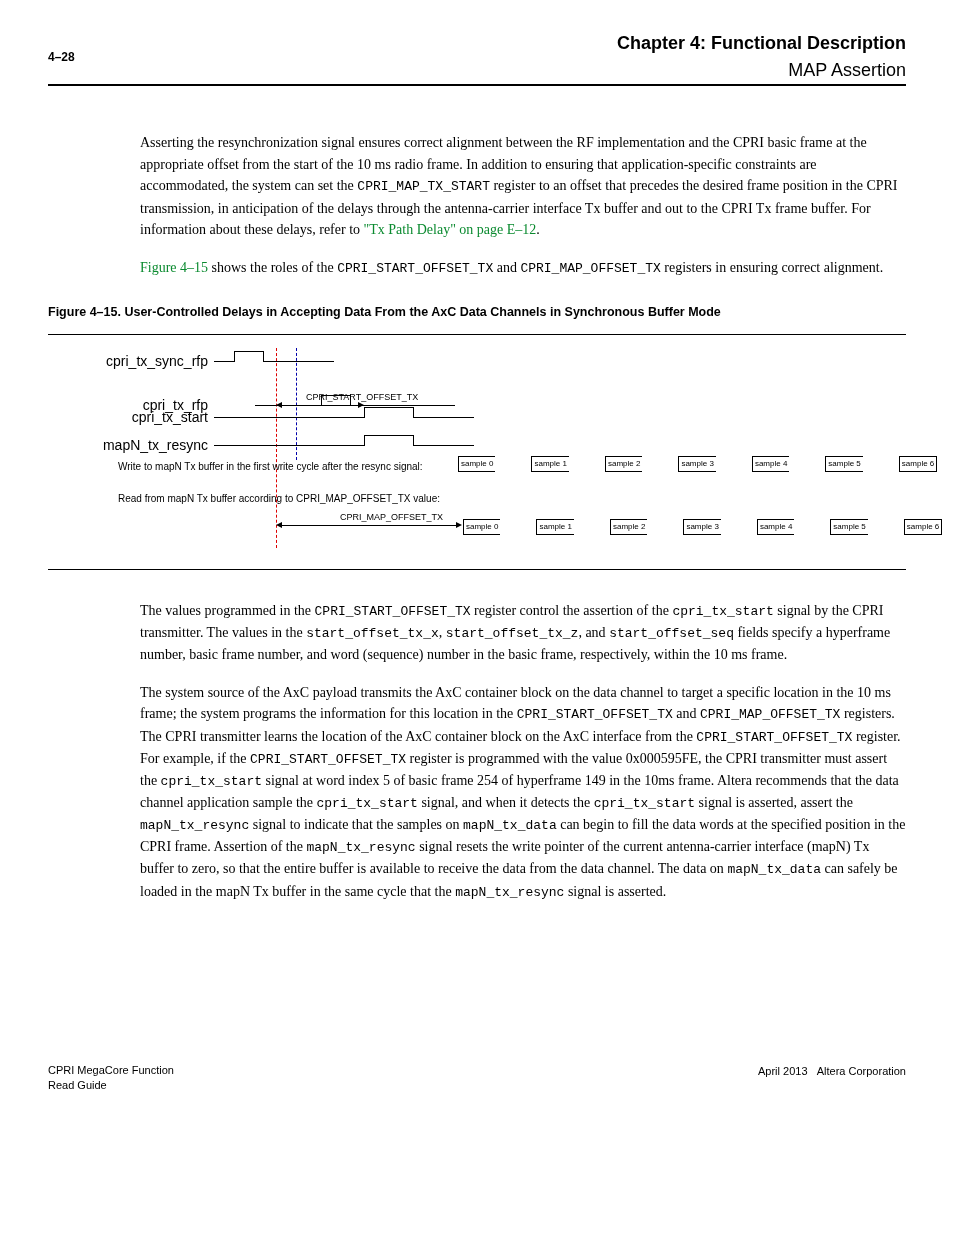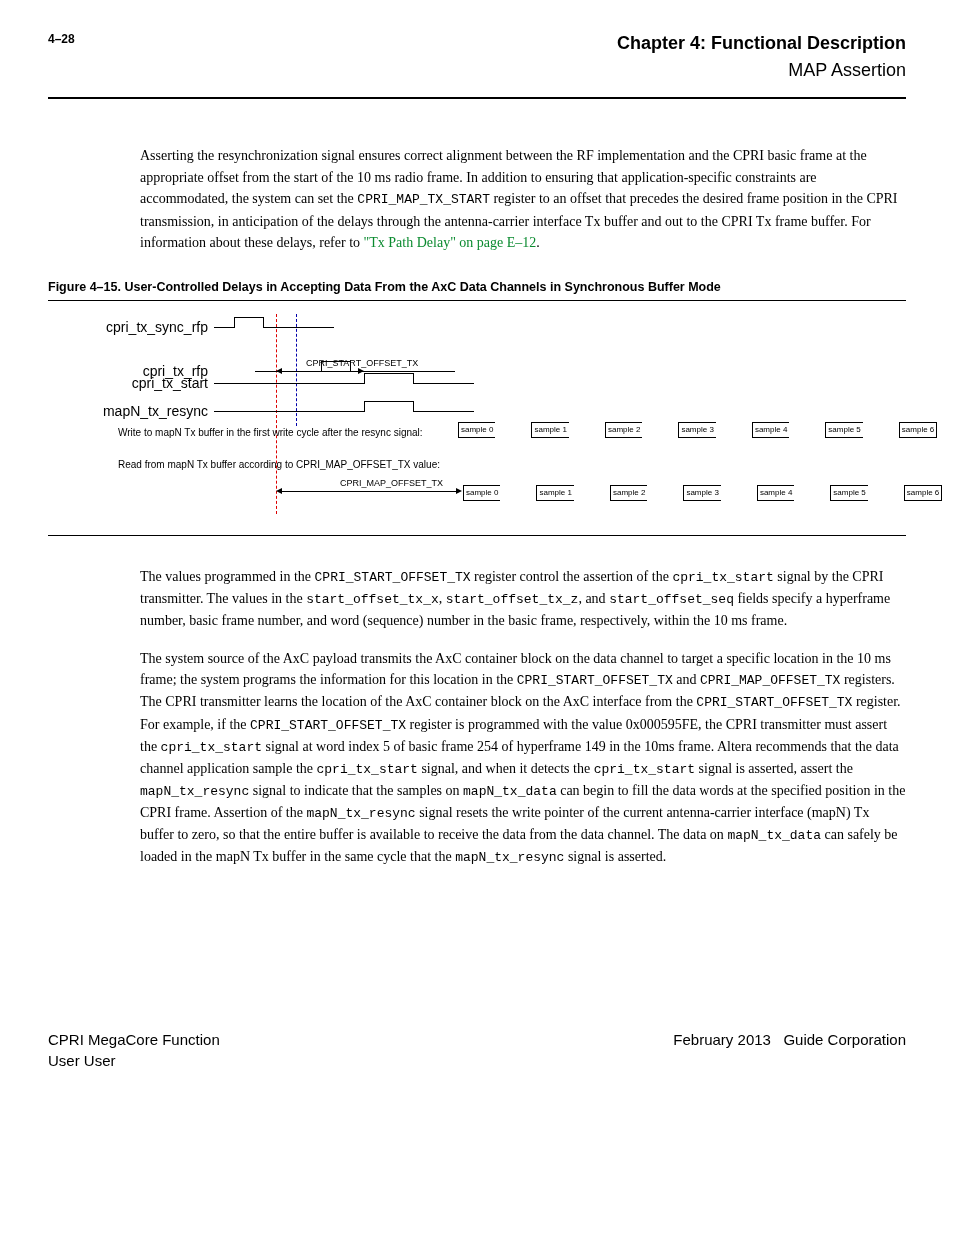--- a/index.html
+++ b/index.html
@@ -12,23 +12,23 @@
     background: #fff;
     width: 954px;
   }
   .page {
     padding: 30px 48px 40px 48px;
     box-sizing: border-box;
   }
   .header {
     display: flex;
     justify-content: space-between;
-    align-items: flex-start;
+    align-items: center;
     border-bottom: 2px solid #000;
-    padding-bottom: 13px;
+    padding-bottom: 0;
     margin-bottom: 46px;
     font-family: Arial, Helvetica, sans-serif;
   }
   .header-left {
     font-size: 12px;
     font-weight: bold;
   }
   .header-right {
     text-align: right;
     font-size: 18px;
@@ -51,21 +51,21 @@
     font-size: 13px;
   }
   .body-para .link {
     color: #0a8a2f;
   }
   .figure-caption {
     font-family: Arial, Helvetica, sans-serif;
     font-size: 12.5px;
     font-weight: bold;
     margin-top: 24px;
-    margin-bottom: 3px;
+    margin-bottom: 12px;
     margin-left: 0;
   }
   .figure-box {
     border-top: 1.5px solid #000;
     border-bottom: 1.5px solid #000;
     padding: 18px 10px 16px 10px;
     margin-bottom: 30px;
     position: relative;
   }
   .diagram {
@@ -155,21 +155,21 @@
   }
   .rowtext {
     position: absolute;
     font-size: 10px;
     white-space: nowrap;
   }
   .footer {
     display: flex;
     justify-content: space-between;
     font-family: Arial, Helvetica, sans-serif;
-    font-size: 15px;
+    font-size: 11px;
     margin-top: 160px;
   }
   .footer-left {
     line-height: 1.4;
   }
 </style>
 </head>
 <body>
 
 <div class="page">
@@ -178,20 +178,23 @@
     <div class="header-right">
       <div class="chapter">Chapter 4:  Functional Description</div>
       <div class="sub">MAP Assertion</div>
     </div>
   </div>
 
   <p class="body-para">
     <span>Asserting the resynchronization signal ensures correct alignment between the RF implementation and the CPRI basic frame at the appropriate offset from the start of the 10 ms radio frame. In addition to ensuring that application-specific constraints are accommodated, the system can set the </span><span class="mono">CPRI_MAP_TX_START</span><span> register to an offset that precedes the desired frame position in the CPRI transmission, in anticipation of the delays through the antenna-carrier interface Tx buffer and out to the CPRI Tx frame buffer. For information about these delays, refer to </span><span class="link">"Tx Path Delay" on page E–12</span><span>.</span>
   </p>
 
+  <p class="body-para">
+    <span class="link">Figure 4–15</span><span> shows the roles of the </span><span class="mono">CPRI_START_OFFSET_TX</span><span> and </span><span class="mono">CPRI_MAP_OFFSET_TX</span><span> registers in ensuring correct alignment.</span>
+  </p>
 
   <div class="figure-caption">Figure 4–15.  User-Controlled Delays in Accepting Data From the AxC Data Channels in Synchronous Buffer Mode</div>
 
   <div class="figure-box">
     <div class="diagram">
 
       <div class="dash-v-red" style="left:218px; top:-5px;"></div>
       <div class="dash-v-blue" style="left:238px; top:-5px;"></div>
 
       <div class="sig-row" style="top:0px;">
@@ -262,19 +265,19 @@
     <span>The values programmed in the </span><span class="mono">CPRI_START_OFFSET_TX</span><span> register control the assertion of the </span><span class="mono">cpri_tx_start</span><span> signal by the CPRI transmitter. The values in the </span><span class="mono">start_offset_tx_x</span><span>, </span><span class="mono">start_offset_tx_z</span><span>, and </span><span class="mono">start_offset_seq</span><span> fields specify a hyperframe number, basic frame number, and word (sequence) number in the basic frame, respectively, within the 10 ms frame.</span>
   </p>
 
   <p class="body-para">
     <span>The system source of the AxC payload transmits the AxC container block on the data channel to target a specific location in the 10 ms frame; the system programs the information for this location in the </span><span class="mono">CPRI_START_OFFSET_TX</span><span> and </span><span class="mono">CPRI_MAP_OFFSET_TX</span><span> registers. The CPRI transmitter learns the location of the AxC container block on the AxC interface from the </span><span class="mono">CPRI_START_OFFSET_TX</span><span> register. For example, if the </span><span class="mono">CPRI_START_OFFSET_TX</span><span> register is programmed with the value 0x000595FE, the CPRI transmitter must assert the </span><span class="mono">cpri_tx_start</span><span> signal at word index 5 of basic frame 254 of hyperframe 149 in the 10ms frame. Altera recommends that the data channel application sample the </span><span class="mono">cpri_tx_start</span><span> signal, and when it detects the </span><span class="mono">cpri_tx_start</span><span> signal is asserted, assert the </span><span class="mono">mapN_tx_resync</span><span> signal to indicate that the samples on </span><span class="mono">mapN_tx_data</span><span> can begin to fill the data words at the specified position in the CPRI frame. Assertion of the </span><span class="mono">mapN_tx_resync</span><span> signal resets the write pointer of the current antenna-carrier interface (mapN) Tx buffer to zero, so that the entire buffer is available to receive the data from the data channel. The data on </span><span class="mono">mapN_tx_data</span><span> can safely be loaded in the mapN Tx buffer in the same cycle that the </span><span class="mono">mapN_tx_resync</span><span> signal is asserted.</span>
   </p>
 
   <div class="footer">
     <div class="footer-left">
       <div>CPRI MegaCore Function</div>
-      <div>User User</div>
+      <div>Read Guide</div>
     </div>
     <div>
-      <span>February 2013</span>&nbsp;&nbsp;&nbsp;<span>Guide Corporation</span>
+      <span>April 2013</span>&nbsp;&nbsp;&nbsp;<span>Altera Corporation</span>
     </div>
   </div>
 </div>
 
 </body></html>

